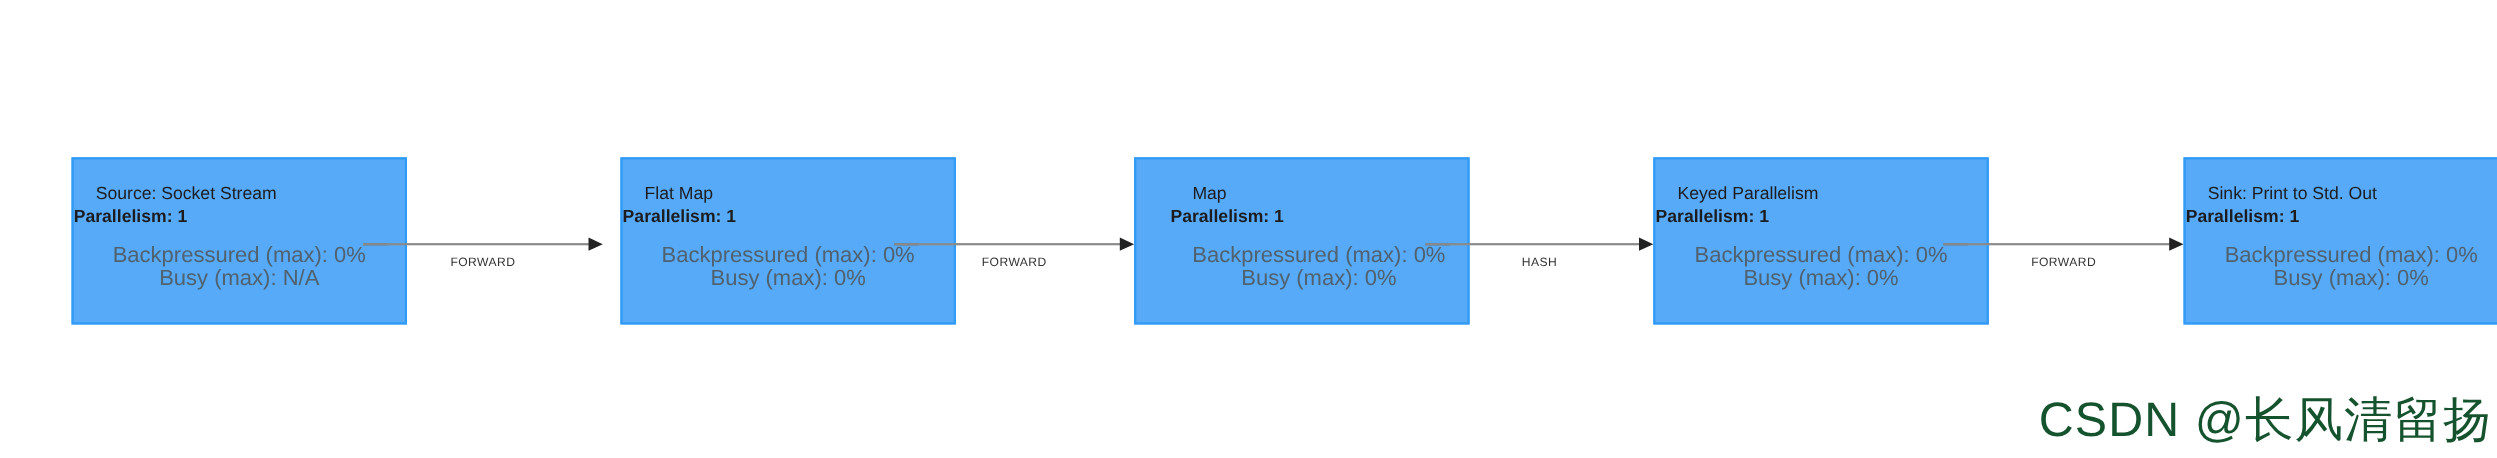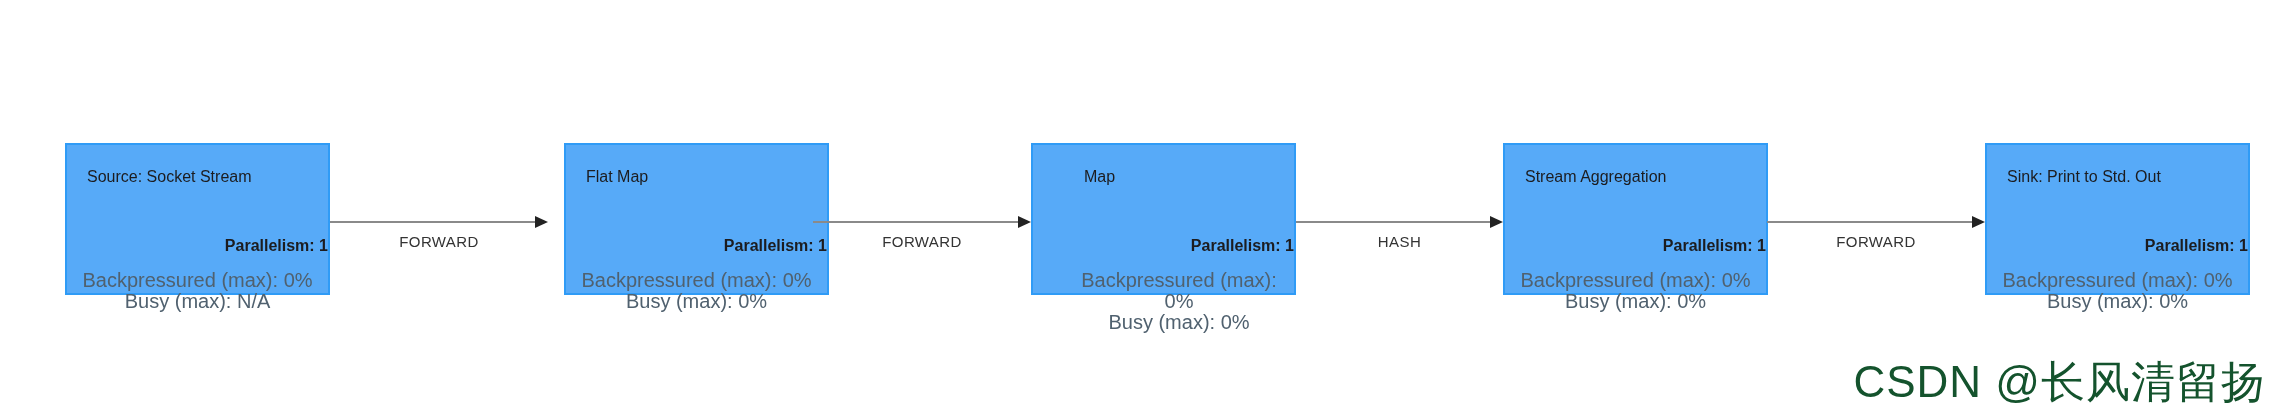--- a/index.html
+++ b/index.html
@@ -12,21 +12,21 @@
     width: 2270px;
     height: 416px;
     overflow: hidden;
     background: #ffffff;
   }
 
   
   .node {
     position: absolute;
     top: 143px;
-    width: 265px;
+    width: 305px;
     height: 152px;
     box-sizing: border-box;
     background: #57aaf8;
     border: 2px solid #2f9bf6;
     padding-top: 21px;
     cursor: pointer;
   }
   .n1 { left: 65px; }
   .n2 { left: 564px; }
   .n3 { left: 1031px; padding-left: 31px; }
@@ -35,26 +35,25 @@
 
   .node-name {
     text-align: left;
     padding: 0 20px;
     font-size: 16px;
     line-height: 21px;
     color: #1c1c1f;
     white-space: nowrap;
   }
   .node-par {
-    text-align: right;
+    text-align: left;
     font-size: 16px;
     line-height: 21px;
     font-weight: bold;
     color: #1c1c1f;
-    margin-top: 48px;
   }
   .node-metrics {
     margin-top: 14px;
     text-align: center;
     font-size: 20px;
     line-height: 21px;
     color: #50616f;
   }
 
   
@@ -86,21 +85,21 @@
     width: 0; height: 0;
     border-left: 13px solid #222222;
     border-top: 6px solid transparent;
     border-bottom: 6px solid transparent;
   }
   .edge-label {
     position: absolute;
     top: 12px; left: 0;
     width: 100%;
     text-align: center;
-    font-size: 15px;
+    font-size: 11px;
     letter-spacing: 0.4px;
     color: #333333;
     white-space: nowrap;
   }
 
   
   .watermark {
     position: absolute;
     right: 4px;
     bottom: 12px;
@@ -160,21 +159,21 @@
   </div>
 
   <div class="edge e3">
     <div class="edge-stub"></div>
     <div class="edge-line"></div>
     <div class="arrow-head"></div>
     <div class="edge-label">HASH</div>
   </div>
 
   <div class="node n4">
-    <div class="node-name">Stream Aggregation</div>
+    <div class="node-name">Keyed Parallelism</div>
     <div class="node-par">Parallelism: 1</div>
     <div class="node-metrics">
       <div>Backpressured (max): 0%</div>
       <div>Busy (max): 0%</div>
     </div>
   </div>
 
   <div class="edge e4">
     <div class="edge-stub"></div>
     <div class="edge-line"></div>

